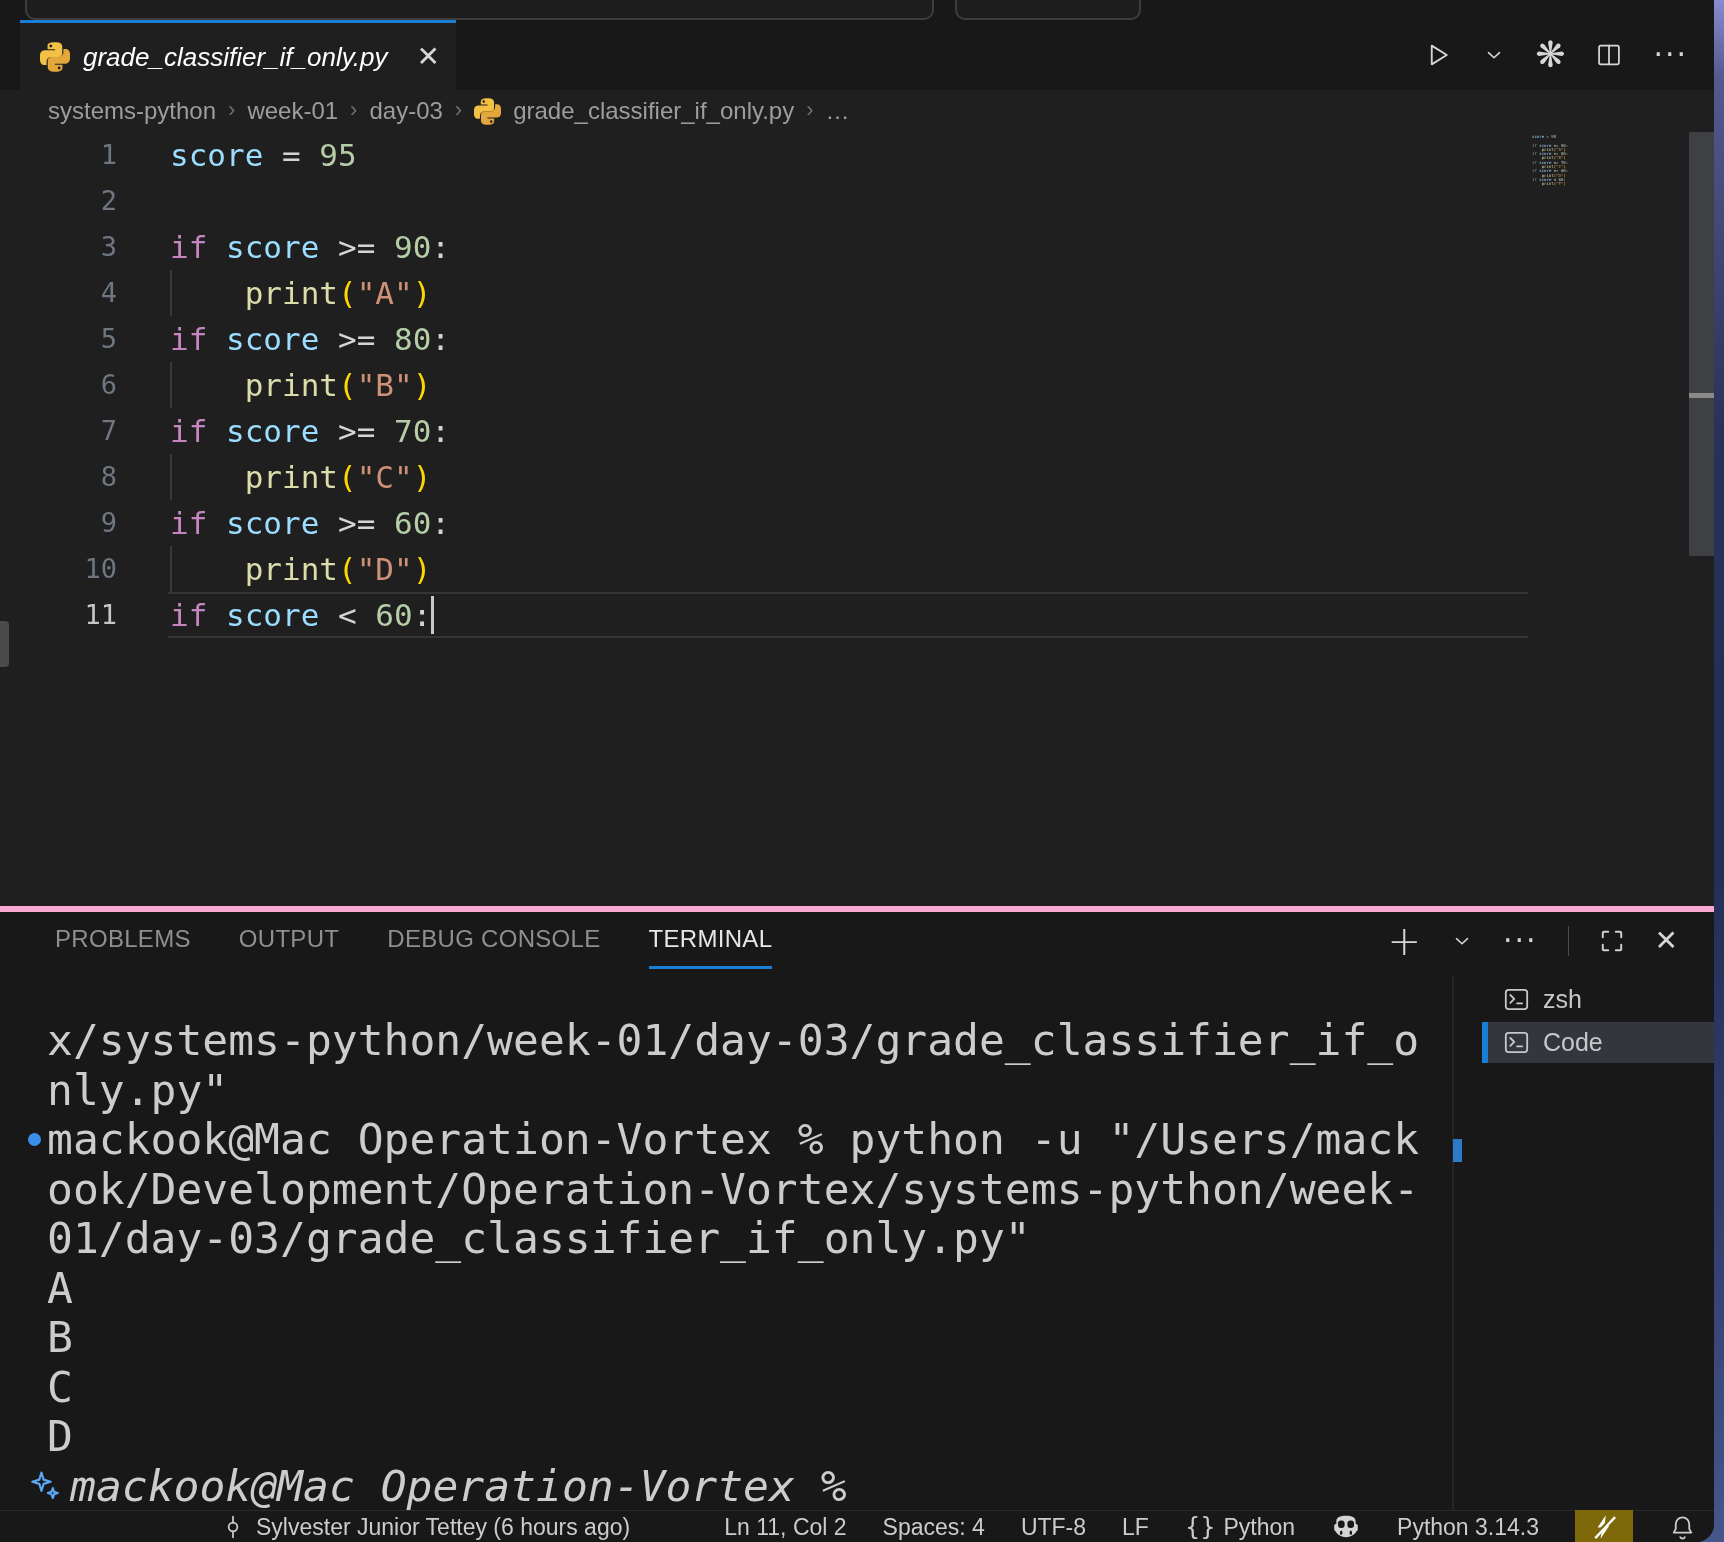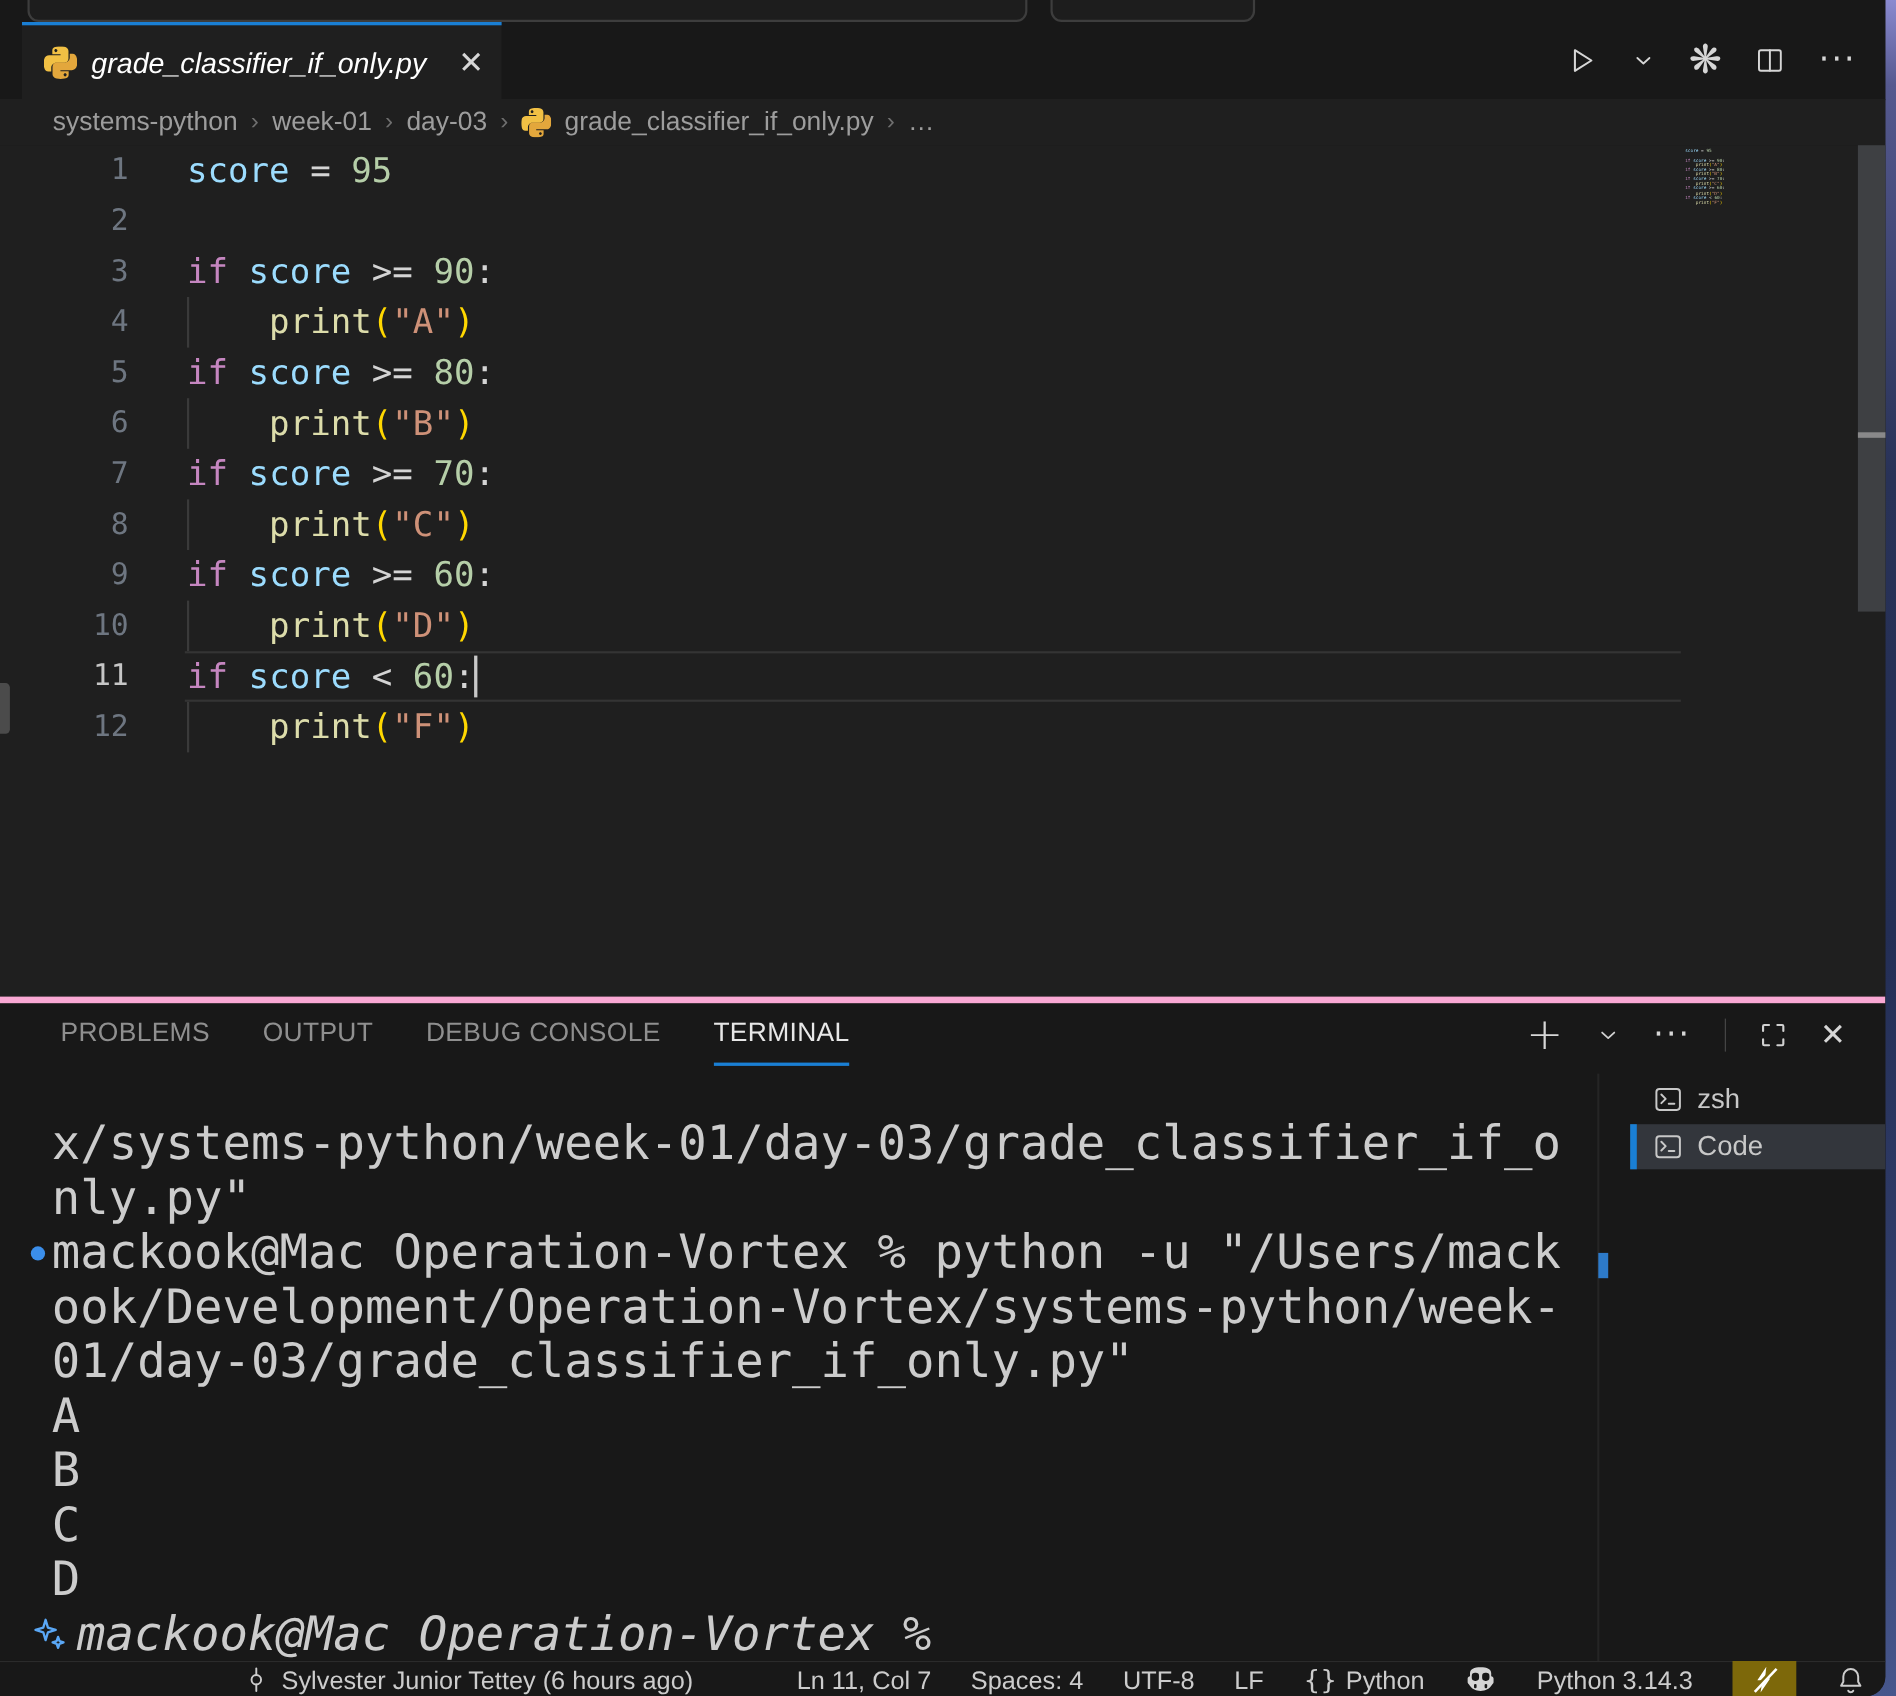--- a/index.html
+++ b/index.html
@@ -203,25 +203,20 @@
           <div class="ln">10</div>
           <div class="ctext"><span class="tk-w">    </span><span class="tk-f">print</span><span class="tk-b">(</span><span class="tk-s">"D"</span><span class="tk-b">)</span></div>
           <div class="indent-guide"></div>
         </div>
         <div class="code-row current">
           <div class="ln active">11</div>
           <div class="ctext"><span class="tk-k">if</span><span class="tk-o"> </span><span class="tk-v">score</span><span class="tk-o"> &lt; </span><span class="tk-n">60</span><span class="tk-o">:</span></div>
           <div class="cl-box"></div>
           <div class="cursor" style="left: 431.24px;"></div>
         </div>
-        <div class="code-row">
-          <div class="ln">12</div>
-          <div class="ctext"><span class="tk-w">    </span><span class="tk-f">print</span><span class="tk-b">(</span><span class="tk-s">"F"</span><span class="tk-b">)</span></div>
-          <div class="indent-guide"></div>
-        </div>
       </div>
     <div class="minimap" id="minimap">
         <div class="mm-line"><span class="tk-v">score</span><span class="tk-o"> = </span><span class="tk-n">95</span></div>
         <div class="mm-line"></div>
         <div class="mm-line"><span class="tk-k">if</span><span class="tk-o"> </span><span class="tk-v">score</span><span class="tk-o"> &gt;= </span><span class="tk-n">90</span><span class="tk-o">:</span></div>
         <div class="mm-line"><span class="tk-w">    </span><span class="tk-f">print</span><span class="tk-b">(</span><span class="tk-s">"A"</span><span class="tk-b">)</span></div>
         <div class="mm-line"><span class="tk-k">if</span><span class="tk-o"> </span><span class="tk-v">score</span><span class="tk-o"> &gt;= </span><span class="tk-n">80</span><span class="tk-o">:</span></div>
         <div class="mm-line"><span class="tk-w">    </span><span class="tk-f">print</span><span class="tk-b">(</span><span class="tk-s">"B"</span><span class="tk-b">)</span></div>
         <div class="mm-line"><span class="tk-k">if</span><span class="tk-o"> </span><span class="tk-v">score</span><span class="tk-o"> &gt;= </span><span class="tk-n">70</span><span class="tk-o">:</span></div>
         <div class="mm-line"><span class="tk-w">    </span><span class="tk-f">print</span><span class="tk-b">(</span><span class="tk-s">"C"</span><span class="tk-b">)</span></div>
@@ -326,21 +321,21 @@
           <svg width="26" height="26" viewBox="0 0 24 24" stroke="currentColor" fill="none" stroke-linecap="round" stroke-linejoin="round" stroke-width="1.6">
             <circle cx="12" cy="12" r="4"></circle>
             <line x1="12" y1="2.5" x2="12" y2="8"></line>
             <line x1="12" y1="16" x2="12" y2="21.5"></line>
           </svg>
         </span>
       <span>Sylvester Junior Tettey (6 hours ago)</span>
     </div>
     <div class="sb-right" id="sb-right">
         <div class="sb-item">
-          <span>Ln 11, Col 7</span>
+          <span>Ln 11, Col 2</span>
         </div>
         <div class="sb-item">
           <span>Spaces: 4</span>
         </div>
         <div class="sb-item">
           <span>UTF-8</span>
         </div>
         <div class="sb-item">
           <span>LF</span>
         </div>

